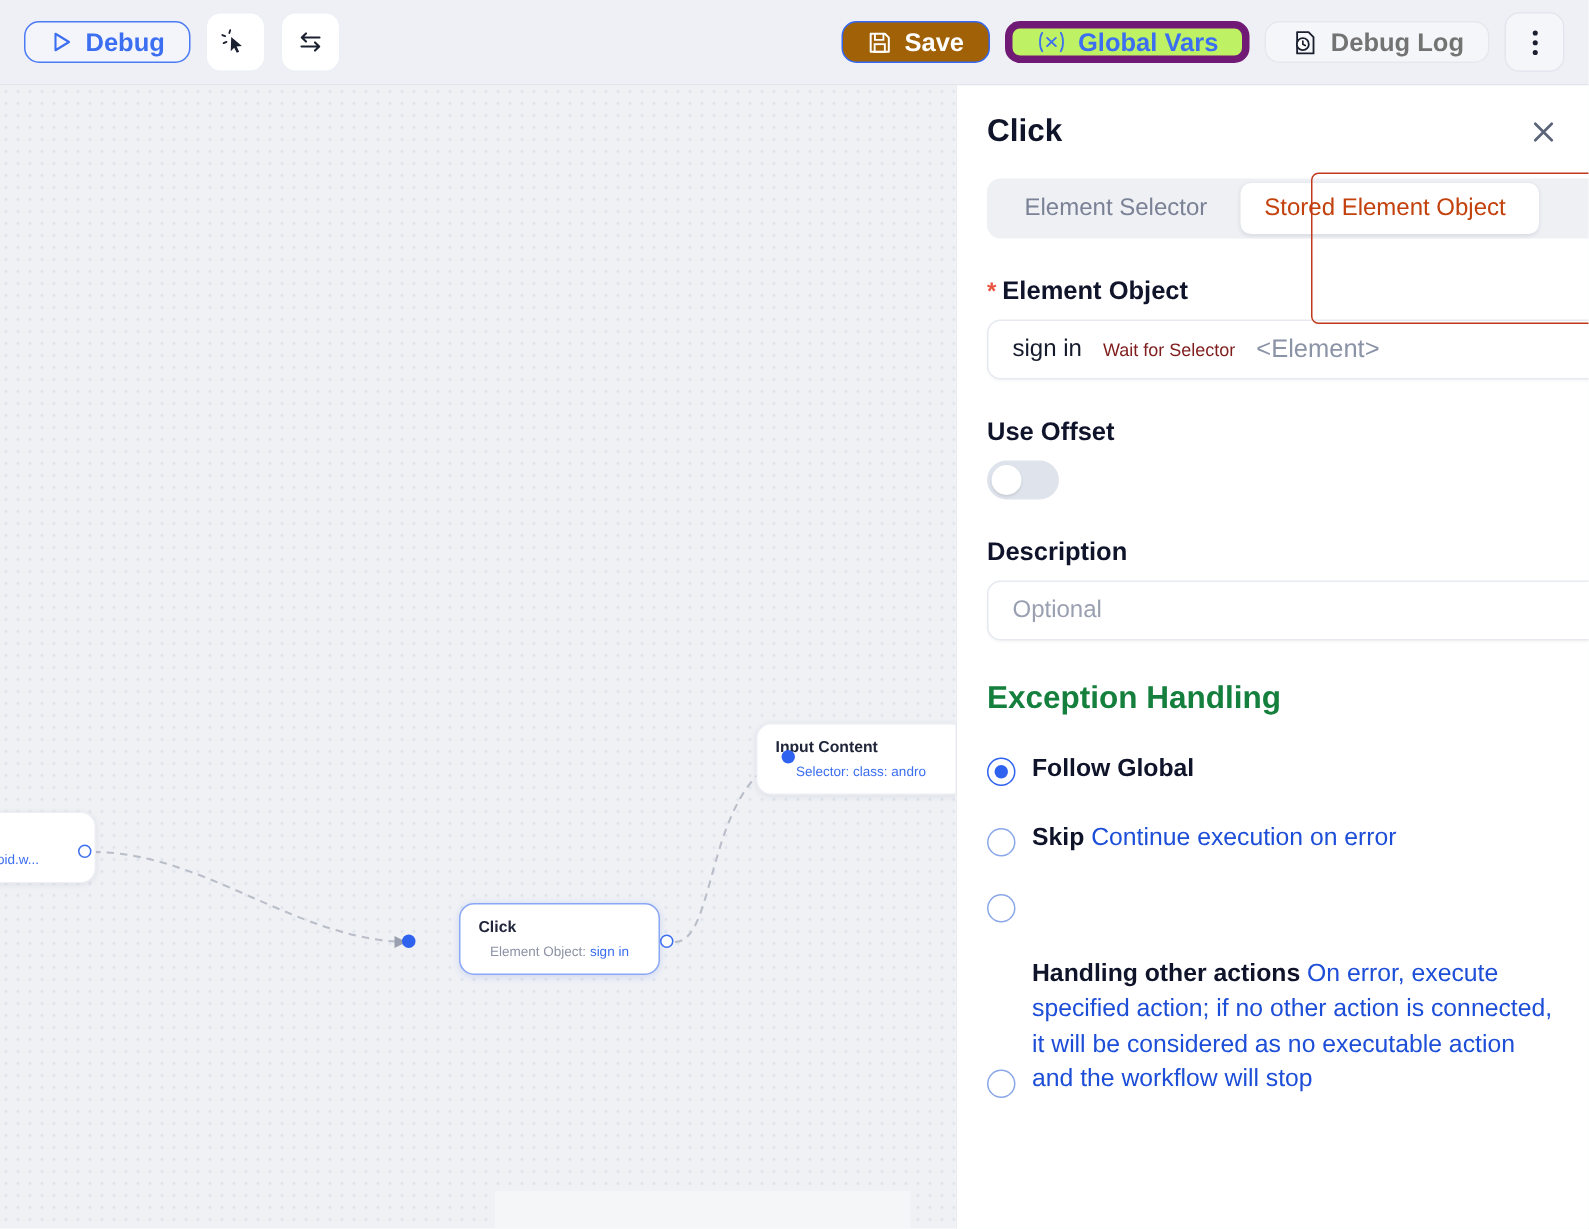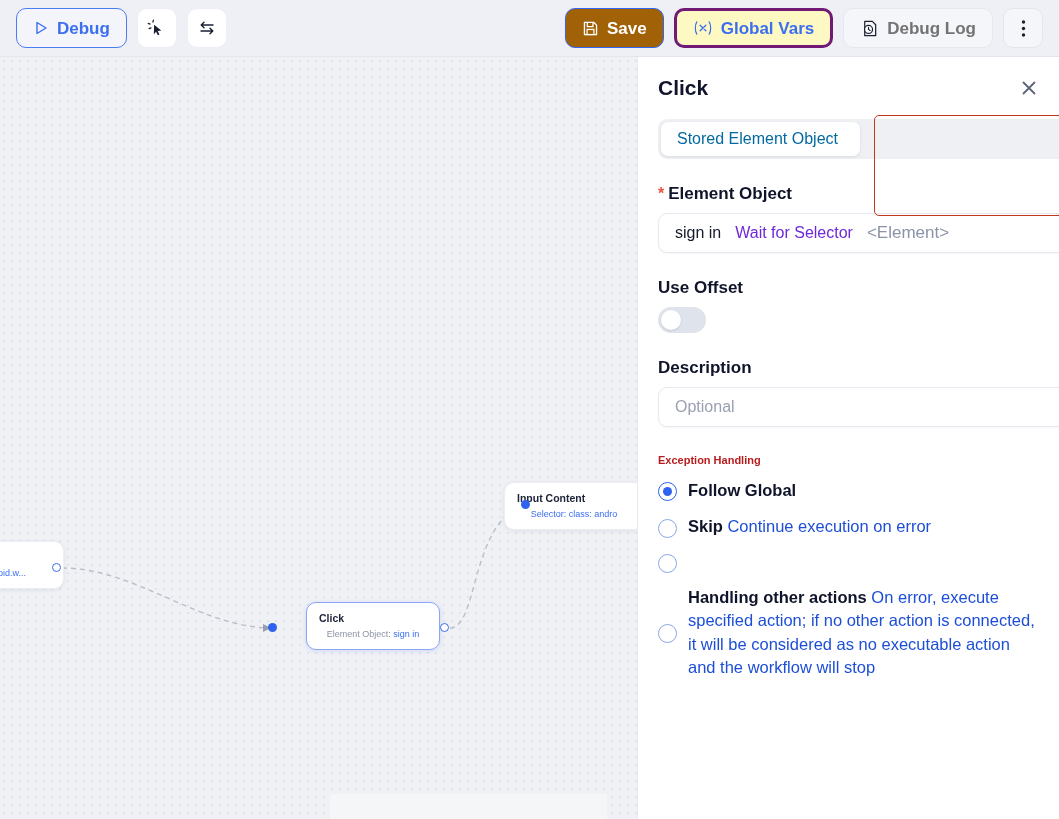--- a/index.html
+++ b/index.html
@@ -17,31 +17,31 @@
     background: #eef0f5;
     display: flex; align-items: center;
     padding: 0 16px;
     border-bottom: 1px solid #e2e5ec;
   }
   .tb-left { display: flex; align-items: center; gap: 10px; }
   .tb-right { display: flex; align-items: center; gap: 10px; margin-left: auto; }
 
   .btn {
     display: inline-flex; align-items: center; gap: 8px;
-    height: 40px; padding: 0 16px;
+    height: 28px; padding: 0 16px;
     border-radius: 10px;
     font-size: 17px; font-weight: bold;
     background: #ffffff; color: #1b2030;
     border: 1px solid transparent;
     cursor: pointer; white-space: nowrap;
     line-height: 1;
   }
   .btn.outline-blue { border-color: #4b7bf5; color: #3b6ef0; background: #f3f5fa; }
   .btn.primary { background: #a16207; color: #ffffff; border-color: #3366f1; }
-  .btn.outline-light { border: 3px solid #701a75; background: #fef9c3; color: #3b6ef0; }
+  .btn.outline-light { border: 5px solid #701a75; background: #bef264; color: #3b6ef0; }
   .btn.plain { background: #f5f6f9; border: 1px solid #e5e8ef; color: #737373; }
   .icon-btn {
     width: 40px; height: 40px; border-radius: 10px;
     background: #ffffff; border: 1px solid #eceff5;
     display: flex; align-items: center; justify-content: center;
     cursor: pointer;
   }
   .icon-btn.ghost { background: #f5f6f9; border-color: #e3e6ee; }
   .btn svg, .icon-btn svg { display: block; }
 
@@ -101,21 +101,21 @@
     background: #eef0f4; border-radius: 9px;
     padding: 3px;
     position: relative;
   }
   .seg-item {
     height: 34px; display: flex; align-items: center; justify-content: center;
     font-size: 16px; border-radius: 7px; cursor: pointer;
     padding: 0 22px; white-space: nowrap;
   }
   .seg-item.inactive { color: #7b8296; }
-  .seg-item.active { background: #ffffff; color: #0369a1; box-shadow: 0 1px 3px rgba(20,30,60,0.10); padding-left: 16px; }
+  .seg-item.active { background: #ffffff; color: #c2410c; box-shadow: 0 1px 3px rgba(20,30,60,0.10); padding-left: 16px; }
 
   #red-box {
     position: absolute;
     left: 236px; top: 58px;
     width: 200px; height: 101px;
     border: 1px solid #c0391b;
     border-radius: 5px;
     pointer-events: none;
   }
 
@@ -129,38 +129,38 @@
   .input-box {
     height: 40px; width: 420px;
     border: 1px solid #e6e9f0; border-radius: 9px;
     background: #ffffff;
     display: flex; align-items: center;
     padding: 0 16px; gap: 14px;
     box-shadow: 0 1px 2px rgba(25,35,70,0.04);
     overflow: hidden; white-space: nowrap;
   }
   .input-val { font-size: 16px; color: #141a2c; }
-  .input-meta { font-size: 16px; color: #6d28d9; }
+  .input-meta { font-size: 12px; color: #7f1d1d; }
   .input-tag { font-size: 17px; color: #8b93a6; }
   .input-box.placeholder .input-val { color: #9aa0b1; }
 
   .toggle {
     width: 48px; height: 26px; border-radius: 13px;
     background: #dfe3ec; position: relative; cursor: pointer;
     margin-top: 2px;
   }
   .toggle .knob {
     position: absolute; left: 3px; top: 3px;
     width: 20px; height: 20px; border-radius: 50%;
     background: #ffffff; box-shadow: 0 1px 2px rgba(0,0,0,0.12);
   }
 
-  .section-title { font-size: 11px; font-weight: bold; color: #b91c1c; margin-top: 27px; margin-bottom: 6px; }
-
-  .radio-row { display: flex; align-items: center; gap: 11px; margin-top: 13px; cursor: pointer; }
+  .section-title { font-size: 21px; font-weight: bold; color: #15803d; margin-top: 27px; margin-bottom: 6px; }
+
+  .radio-row { display: flex; align-items: flex-end; gap: 11px; margin-top: 23px; cursor: pointer; }
   .radio {
     width: 19px; height: 19px; border-radius: 50%;
     border: 1.6px solid #8aa7e8; background: #ffffff;
     flex: 0 0 auto; margin-top: 2px;
     display: flex; align-items: center; justify-content: center;
   }
   .radio.on { border-color: #2f63ef; }
   .radio.on::after { content: ""; width: 9px; height: 9px; border-radius: 50%; background: #2f63ef; }
   .radio-text { font-size: 16.5px; line-height: 1.42; color: #10142a; }
   .radio-text .lbl { font-weight: bold; }
@@ -289,20 +289,21 @@
   <div id="panel-head">
     <div id="panel-title">Click</div>
     <div id="panel-close">
       <svg width="20" height="20" viewBox="0 0 20 20">
         <path d="M4.5 4.5 L15.5 15.5 M15.5 4.5 L4.5 15.5" stroke="#5b6478" stroke-width="1.8" stroke-linecap="round"></path>
       </svg>
     </div>
   </div>
 
   <div class="seg">
+    <div class="seg-item inactive">Element Selector</div>
     <div class="seg-item active">Stored Element Object</div>
   </div>
 
   <div class="field-label">
     <span class="req">*</span>
     <span>Element Object</span>
   </div>
 
   <div class="input-box">
     <span class="input-val">sign in</span>

